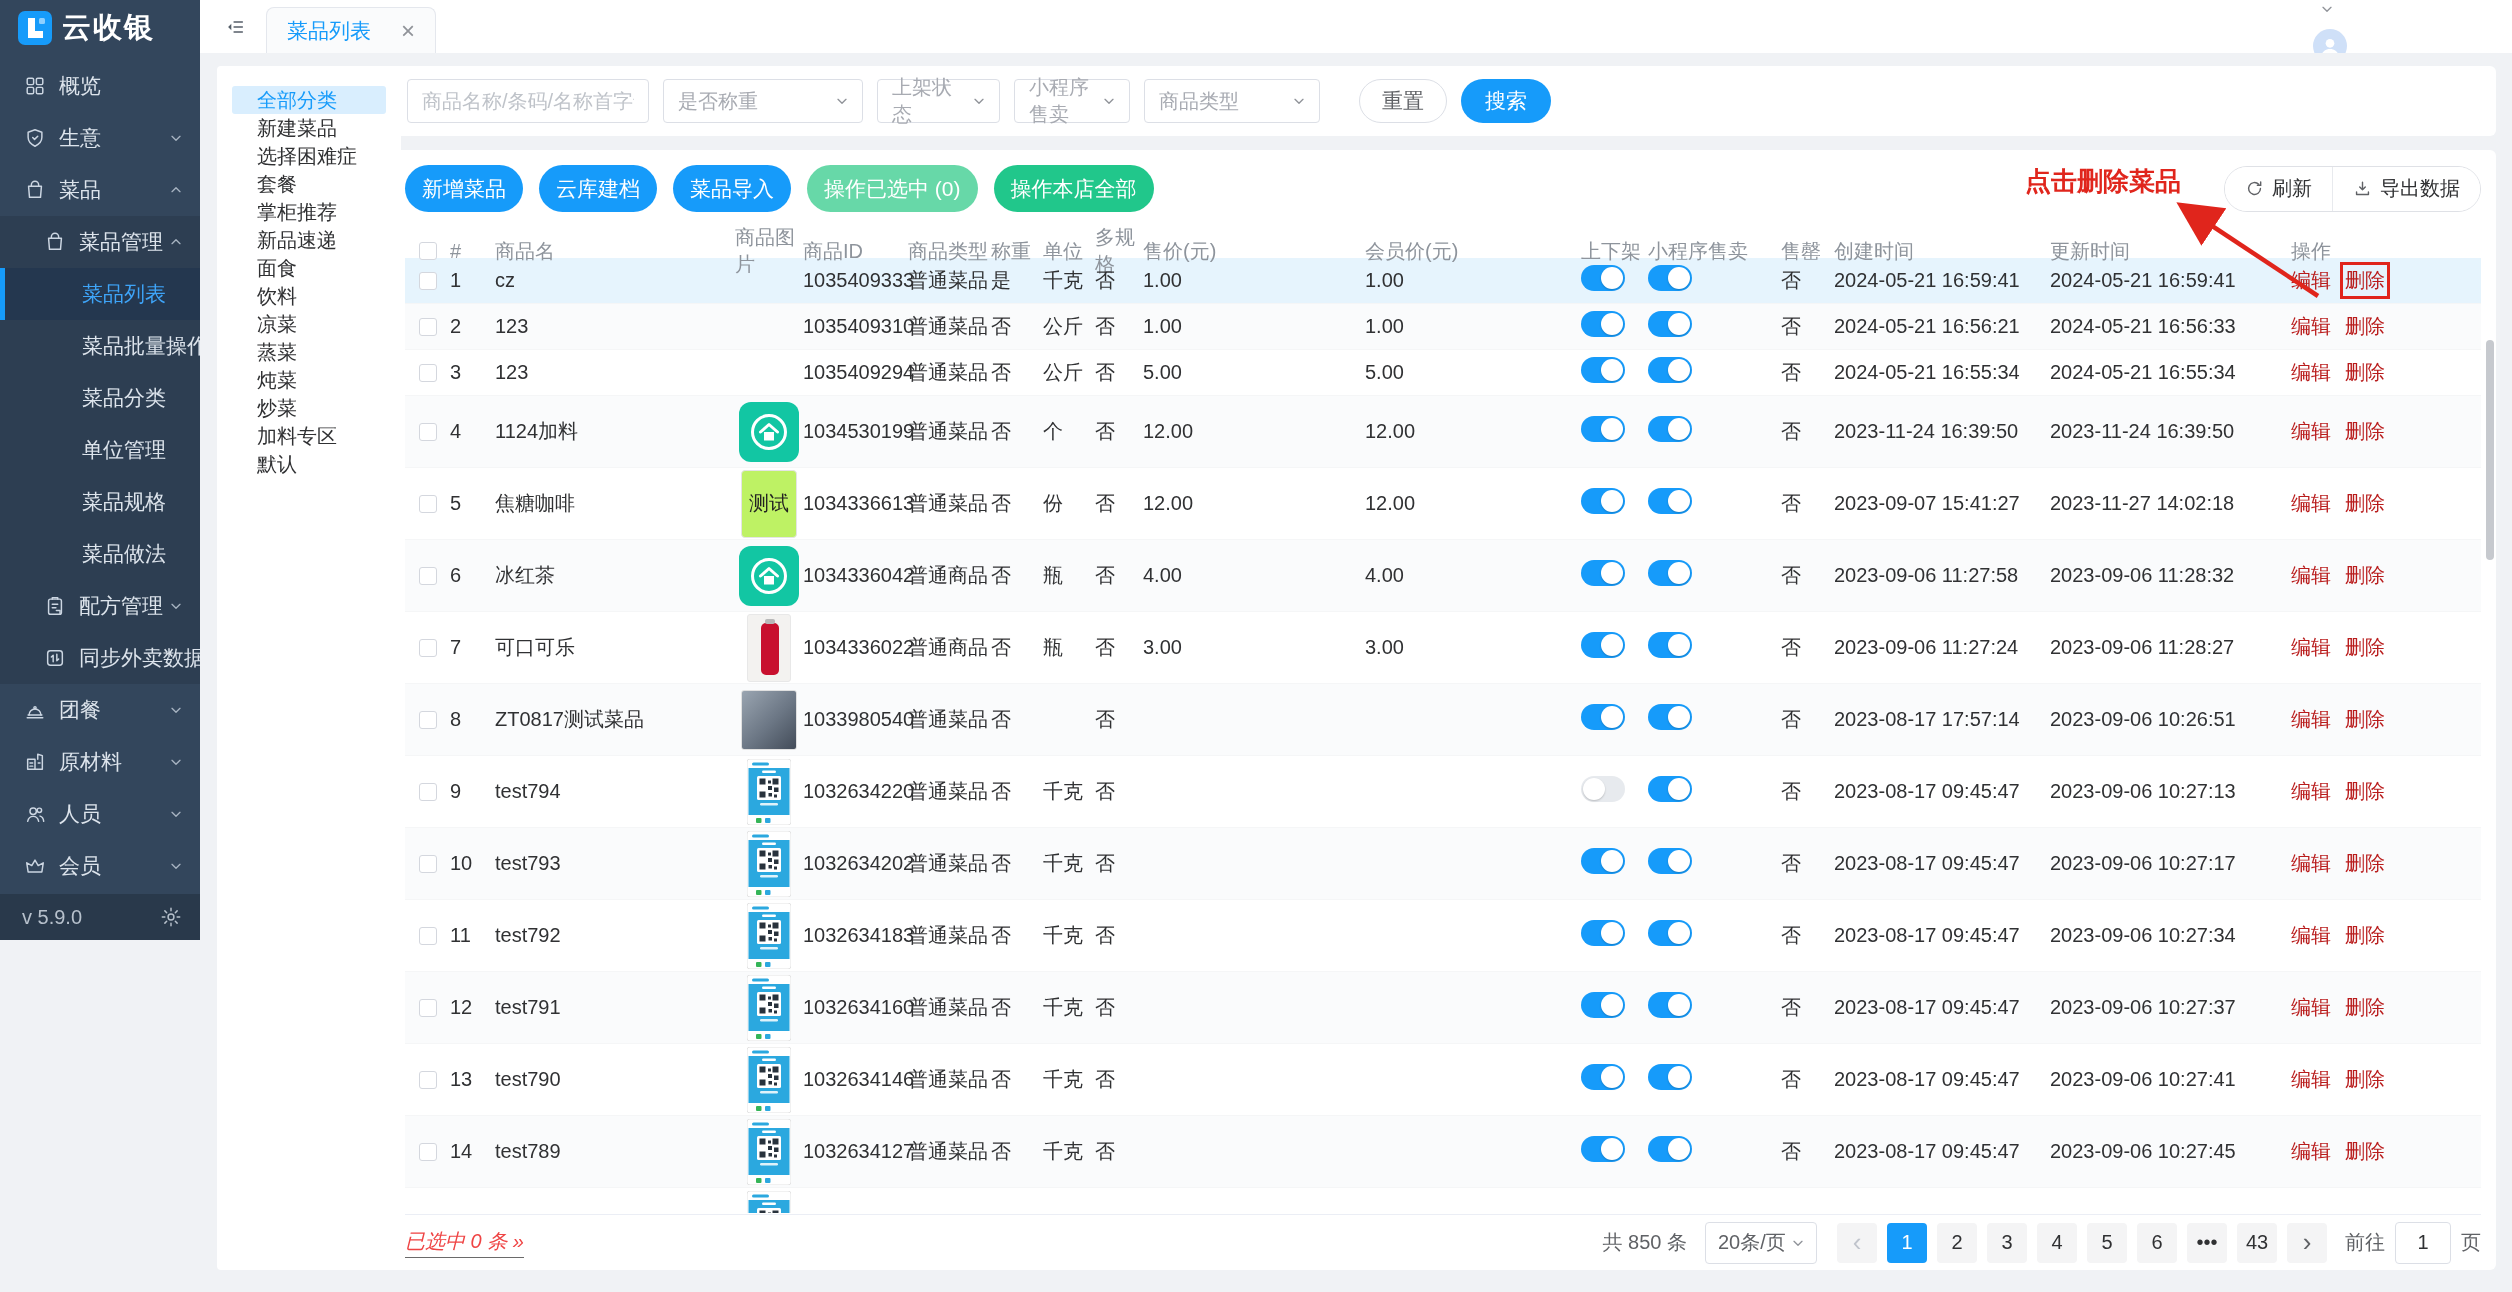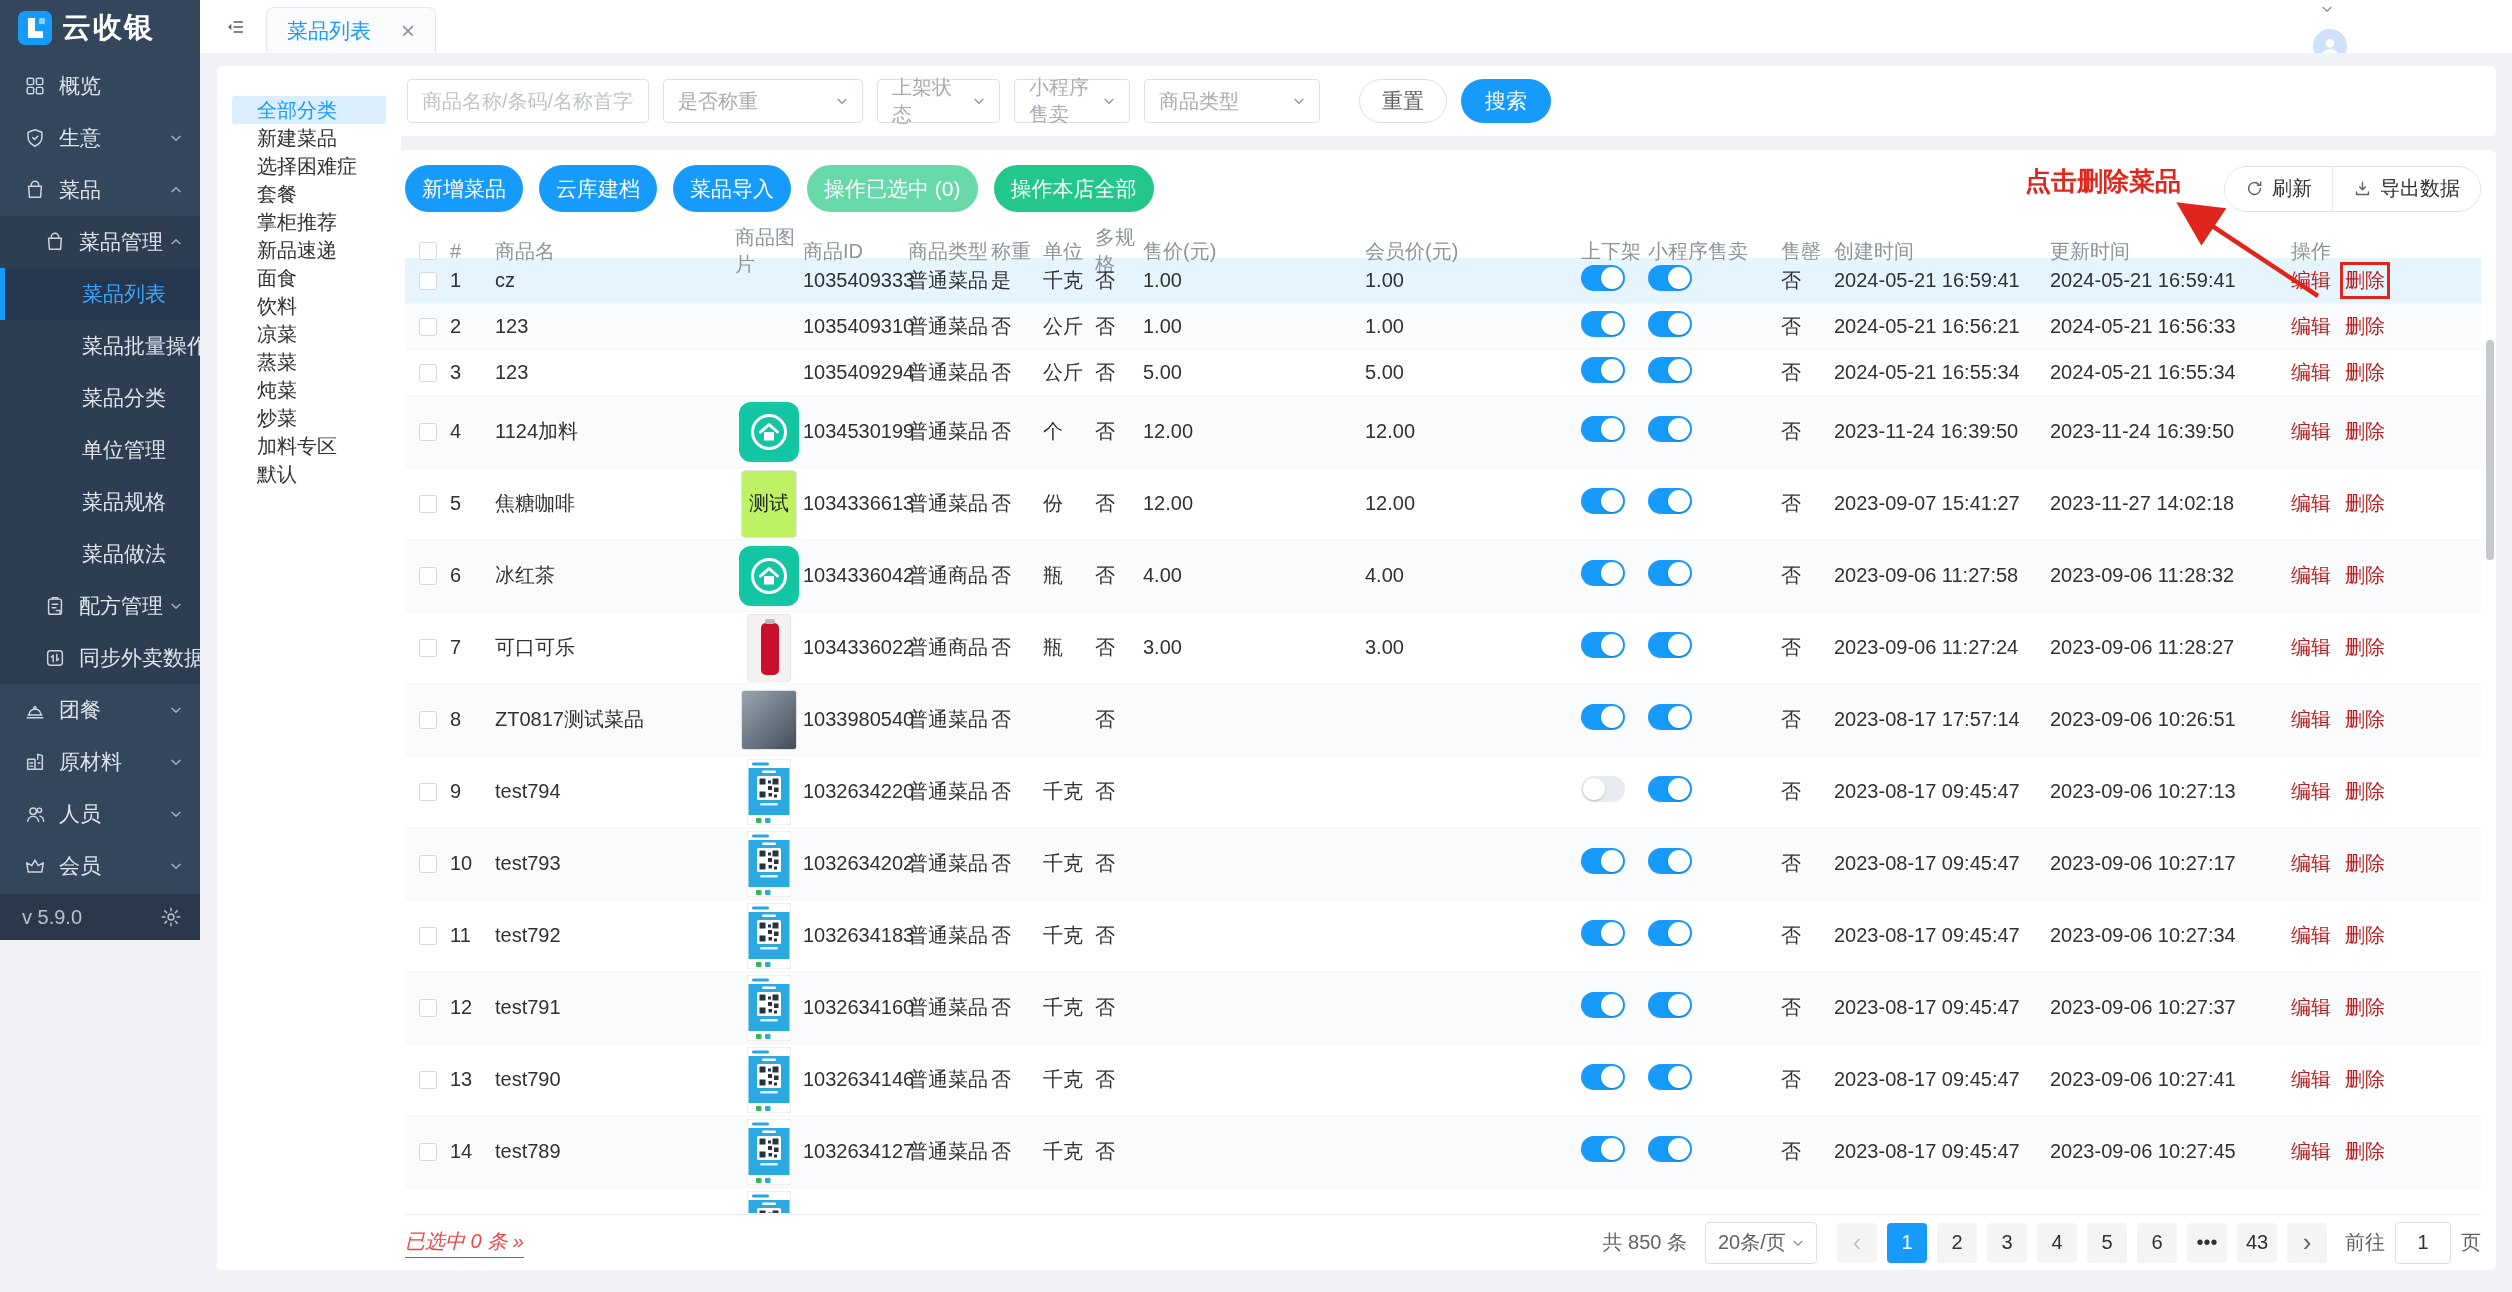--- a/index.html
+++ b/index.html
@@ -34,21 +34,21 @@
   .tab-close { color:#909399; font-size:24px; cursor:pointer; line-height:1; }
   .top-right { margin-left:auto; display:flex; align-items:center; gap:12px; padding-right:22px;flex-direction:column; }
   .fullscreen-btn { color:#5f6673; display:inline-flex; cursor:pointer; margin-right:6px; }
   .store-name { font-size:21px; color:#303133; }
   .chev-sm { color:#909399; display:inline-flex; }
   .avatar { width:34px; height:34px; border-radius:50%; background:#cfe0f8; display:inline-flex; align-items:center; justify-content:center; overflow:hidden; margin-left:6px; }
   .user-name { font-size:21px; color:#303133; }
 
   
   .content { position:absolute; left:200px; top:53px; right:0; bottom:0; background:#f0f2f5; }
-  .cat-panel { position:absolute; left:17px; top:13px; width:184px; bottom:22px; background:#fff; border-radius:4px; padding-top:30px; }
+  .cat-panel { position:absolute; left:17px; top:13px; width:184px; bottom:22px; background:#fff; border-radius:4px; padding-top:20px; }
   .cat-item { height:28px; margin:0 15px; padding-left:25px; display:flex; align-items:center; font-size:20px; color:#303133; white-space:nowrap; cursor:pointer; border-radius:3px; }
   .cat-item.active { background:#d9eefe; color:#169bfa; }
 
   .filter-card { position:absolute; left:190px; top:13px; right:16px; height:70px; background:#fff; border-radius:6px; display:flex; align-items:center; padding-left:17px; gap:14px; }
   .f-input { width:242px; height:44px; border:1px solid #dcdfe6; border-radius:4px; padding:0 14px; font-size:20px; color:#303133; font-family:inherit; }
   .f-input::placeholder { color:#bfc3c9; }
   .f-select { height:44px; border:1px solid #dcdfe6; border-radius:4px; display:flex; align-items:center; justify-content:space-between; padding:0 12px 0 14px; font-size:20px; color:#a8abb2; cursor:pointer; background:#fff; }
   .btn-reset { margin-left:25px; height:44px; padding:0 22px; border:1px solid #dcdfe6; border-radius:22px; background:#fff; font-size:21px; color:#606266; cursor:pointer; font-family:inherit; }
   .btn-search { height:44px; padding:0 24px; border:none; border-radius:22px; background:#169bfa; font-size:21px; color:#fff; cursor:pointer; font-family:inherit; }
 

